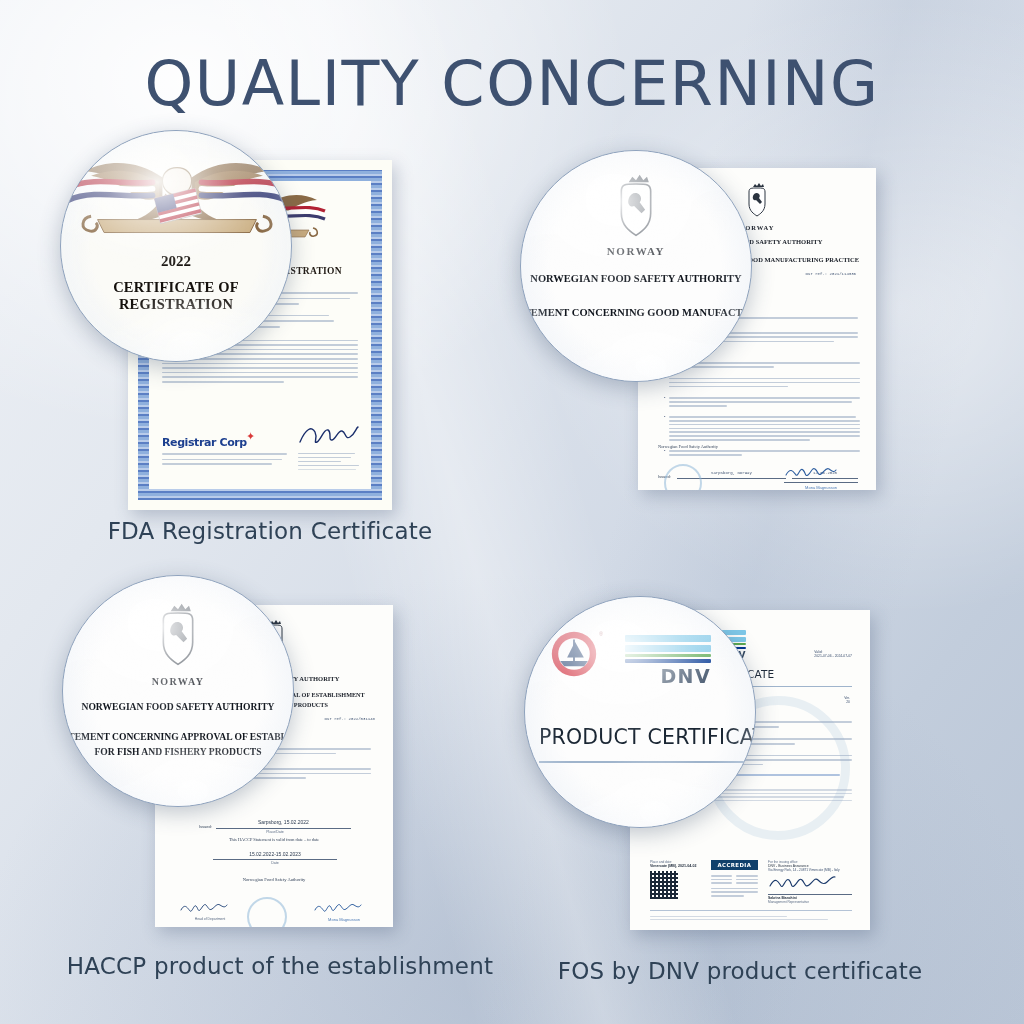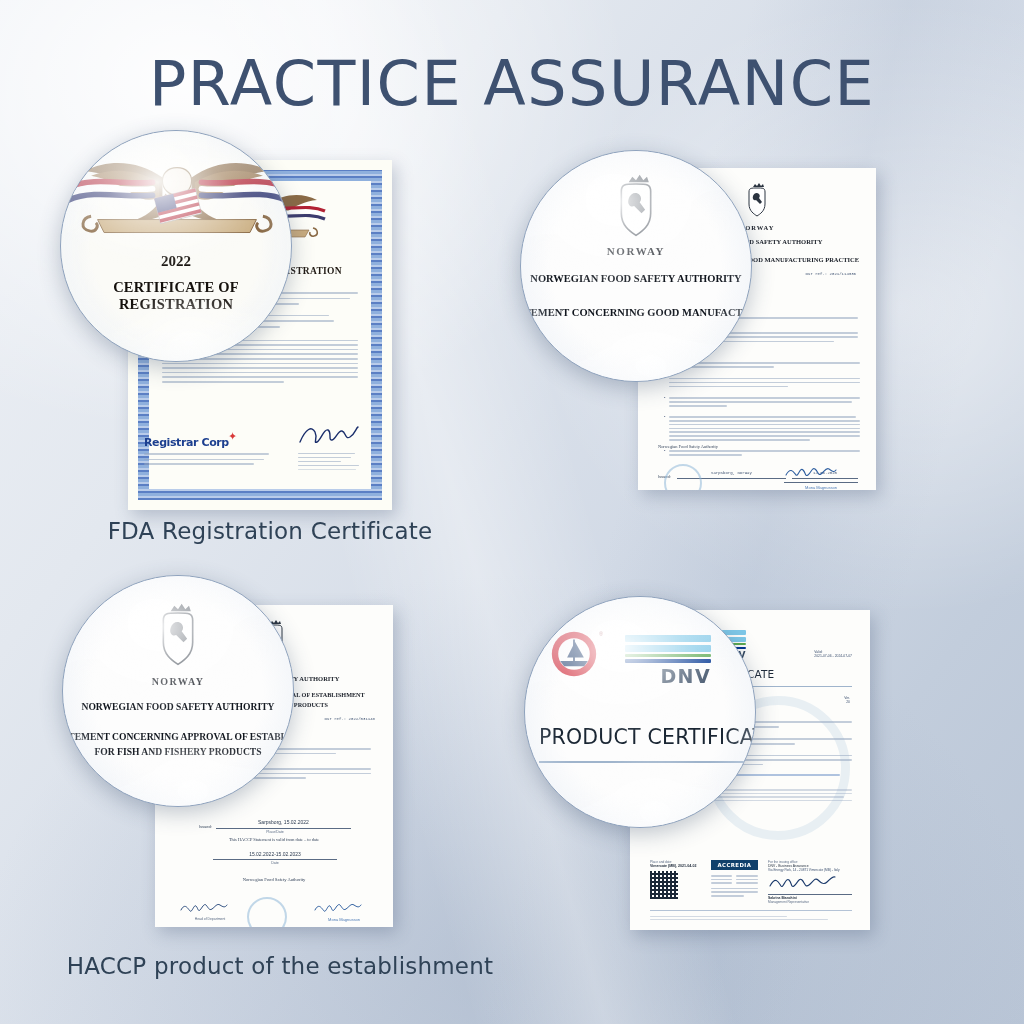--- a/index.html
+++ b/index.html
@@ -62,21 +62,21 @@
       repeating-linear-gradient(90deg,#1b2838 0 2px,transparent 2px 4px);
       background-color:#fff;}
   .stamp{position:absolute;border-radius:50%;border:2px solid #8fb8d8;opacity:.55;}
   .ws{position:absolute;border-radius:50%;border:9px solid rgba(150,185,215,.20);}
 </style>
 </head>
 <body>
 
 <div id="bg"></div>
 
-<div id="title">PRACTICE ASSURANCE</div>
+<div id="title">QUALITY CONCERNING</div>
 
 <div class="card" style="left:60px;top:130px;width:420px;height:420px;">
 
   <div class="sheet" style="left:68px;top:30px;width:264px;height:350px;background:#fdfdf6;">
     <div class="fda-border">
       <div class="fda-border-in"></div>
     </div>
 
     <div class="eagle" style="top:24px;width:150px;height:58px;">
       <svg viewBox="0 0 150 58" width="150" height="58">
@@ -126,21 +126,21 @@
       <div class="microline" style="width:100%;margin:3px 0;"></div>
       <div class="microline" style="width:100%;margin:3px 0;"></div>
       <div class="microline" style="width:100%;margin:3px 0;"></div>
       <div class="microline" style="width:100%;margin:3px 0;"></div>
       <div class="microline" style="width:100%;margin:3px 0;"></div>
       <div class="microline" style="width:100%;margin:3px 0;"></div>
       <div class="microline" style="width:100%;margin:3px 0;"></div>
       <div class="microline" style="width:62%;margin:3px 0;"></div>
     </div>
 
-    <div style="position:absolute;left:16px;top:276px;width:125px;">
+    <div style="position:absolute;left:34px;top:276px;width:125px;">
       <div style="font-size:11px;font-weight:bold;color:#1c3f8f;letter-spacing:-.4px;font-family:'DejaVu Sans',sans-serif;">Registrar Corp</div>
       <div style="position:absolute;left:84px;top:-6px;color:#d93a3a;font-size:11px;">✦</div>
       <div class="microline" style="width:100%;margin:4px 0;"></div>
       <div class="microline" style="width:96%;margin:3px 0;"></div>
       <div class="microline" style="width:88%;margin:3px 0;"></div>
     </div>
     <div style="position:absolute;left:170px;top:262px;width:62px;">
       <svg viewBox="0 0 62 24" width="62" height="24">
         <path d="M2 20C8 6 14 4 17 10s-2 12 2 10 7-14 11-12 0 11 4 10 6-10 10-9 3 9 8 6 6-9 8-10" fill="none" stroke="#1a2e6b" stroke-width="1.4" stroke-linecap="round"></path>
       </svg>
@@ -486,13 +486,14 @@
         <div class="dnvbar" style="background:#5aa84f;height:3px;margin-top:2.5px;"></div>
         <div class="dnvbar" style="background:#003591;height:4px;margin-top:2px;"></div>
         <div style="text-align:right;font-size:19px;font-weight:bold;color:#31455e;letter-spacing:1.4px;margin-top:2px;font-family:'DejaVu Sans',sans-serif;">DNV</div>
       </div>
       <div style="position:absolute;left:14px;top:128px;font-size:20.5px;color:#1a2633;letter-spacing:.2px;font-family:'DejaVu Sans',sans-serif;white-space:nowrap;">PRODUCT CERTIFICATE</div>
       <div style="position:absolute;left:14px;right:4px;top:164px;height:1.6px;background:#9fb4cc;"></div>
     </div>
     <div class="gloss"></div>
   </div>
 
+  <div class="caption" style="top:368px;">FOS by DNV product certificate</div>
 </div>
 
 </body></html>

